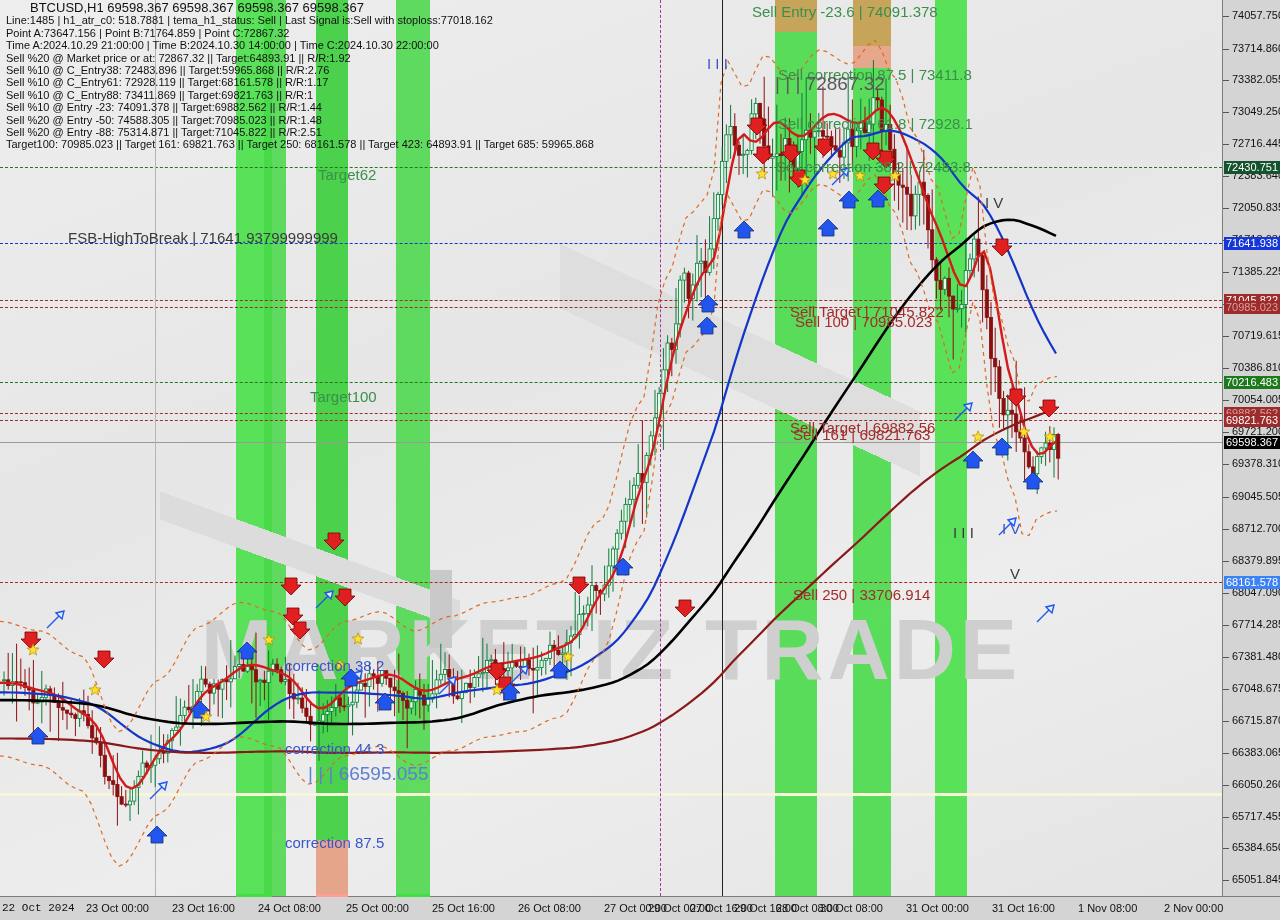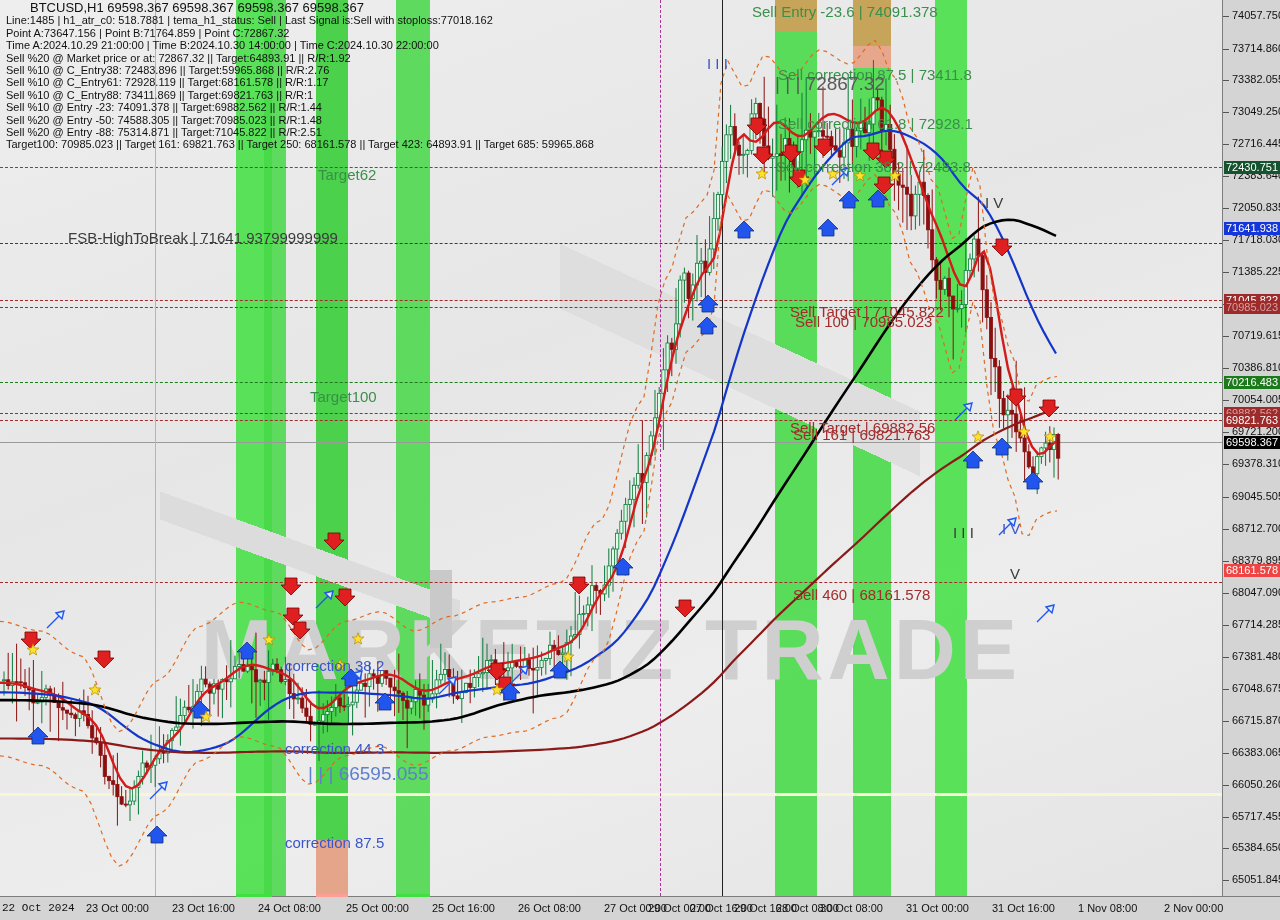--- a/index.html
+++ b/index.html
@@ -841,21 +841,21 @@
         <div class="lbl lbl-green" style="left: 310px; top: 388px;">Target100</div>
         <div class="lbl lbl-green" style="left: 752px; top: 3px;">Sell Entry -23.6 | 74091.378</div>
         <div class="lbl lbl-green" style="left: 778px; top: 66px;">Sell correction 87.5 | 73411.8</div>
         <div class="lbl lbl-big" style="left: 775px; top: 73px;">| | | 72867.32</div>
         <div class="lbl lbl-green" style="left: 778px; top: 115px;">Sell correction 61.8 | 72928.1</div>
         <div class="lbl lbl-green" style="left: 776px; top: 158px;">Sell correction 38.2 | 72483.8</div>
         <div class="lbl lbl-red" style="left: 790px; top: 303px;">Sell Target | 71045.822</div>
         <div class="lbl lbl-red" style="left: 795px; top: 313px;">Sell 100 | 70985.023</div>
         <div class="lbl lbl-red" style="left: 790px; top: 419px;">Sell Target | 69882.56</div>
         <div class="lbl lbl-red" style="left: 793px; top: 426px;">Sell 161 | 69821.763</div>
-        <div class="lbl lbl-red" style="left: 793px; top: 586px;">Sell 460 | 68161.578</div>
+        <div class="lbl lbl-red" style="left: 793px; top: 586px;">Sell 250 | 33706.914</div>
         <div class="lbl lbl-blue" style="left: 285px; top: 657px;">correction 38.2</div>
         <div class="lbl lbl-blue" style="left: 285px; top: 740px;">correction 44.3</div>
         <div class="lbl lbl-bigblue" style="left: 308px; top: 763px;">| | | 66595.055</div>
         <div class="lbl lbl-blue" style="left: 285px; top: 834px;">correction 87.5</div>
         <div class="lbl lbl-dark" style="left: 985px; top: 194px;">I V</div>
         <div class="lbl lbl-dark" style="left: 953px; top: 524px;">I I I</div>
         <div class="lbl lbl-blue" style="left: 1002px; top: 520px;">I V</div>
         <div class="lbl lbl-dark" style="left: 1010px; top: 565px;">V</div>
         <div class="lbl lbl-blue" style="left: 707px; top: 55px;">I I I</div>
       </div>
@@ -929,28 +929,28 @@
       <div class="ptxt" style="top: 745.615px;">66383.065</div>
       <div class="tick" style="top: 784.575px;"></div>
       <div class="ptxt" style="top: 777.575px;">66050.260</div>
       <div class="tick" style="top: 816.536px;"></div>
       <div class="ptxt" style="top: 809.536px;">65717.455</div>
       <div class="tick" style="top: 848.497px;"></div>
       <div class="ptxt" style="top: 841.497px;">65384.650</div>
       <div class="tick" style="top: 880.457px;"></div>
       <div class="ptxt" style="top: 873.457px;">65051.845</div>
       <div class="pbox" style="top: 161px; background: #14532d; color: rgb(255, 255, 255);">72430.751</div>
-      <div class="pbox" style="top: 222px; background: rgb(21, 54, 216); color: rgb(255, 255, 255);">71641.938</div>
+      <div class="pbox" style="top: 237px; background: rgb(21, 54, 216); color: rgb(255, 255, 255);">71641.938</div>
       <div class="pbox" style="top: 294px; background: rgb(157, 43, 43); color: rgb(255, 255, 255);">71045.822</div>
       <div class="pbox" style="top: 301px; background: rgb(157, 43, 43); color: rgb(216, 160, 160);">70985.023</div>
       <div class="pbox" style="top: 376px; background: rgb(28, 122, 28); color: rgb(255, 255, 255);">70216.483</div>
       <div class="pbox" style="top: 407px; background: rgb(157, 43, 43); color: rgb(216, 160, 160);">69882.562</div>
       <div class="pbox" style="top: 414px; background: rgb(157, 43, 43); color: rgb(255, 255, 255);">69821.763</div>
       <div class="pbox" style="top: 436px; background: rgb(0, 0, 0); color: rgb(255, 255, 255);">69598.367</div>
-      <div class="pbox" style="top: 564px; background: #ef4444; color: rgb(255, 255, 255);">68161.578</div>
+      <div class="pbox" style="top: 576px; background: #3b82f6; color: rgb(255, 255, 255);">68161.578</div>
     </div>
 
   <div id="tscale">
       <div class="ttxt" style="left: 2px; font-family: Liberation Mono, monospace;">22 Oct 2024</div>
       <div class="ttxt" style="left: 86px;">23 Oct 00:00</div>
       <div class="ttxt" style="left: 172px;">23 Oct 16:00</div>
       <div class="ttxt" style="left: 258px;">24 Oct 08:00</div>
       <div class="ttxt" style="left: 346px;">25 Oct 00:00</div>
       <div class="ttxt" style="left: 432px;">25 Oct 16:00</div>
       <div class="ttxt" style="left: 518px;">26 Oct 08:00</div>

